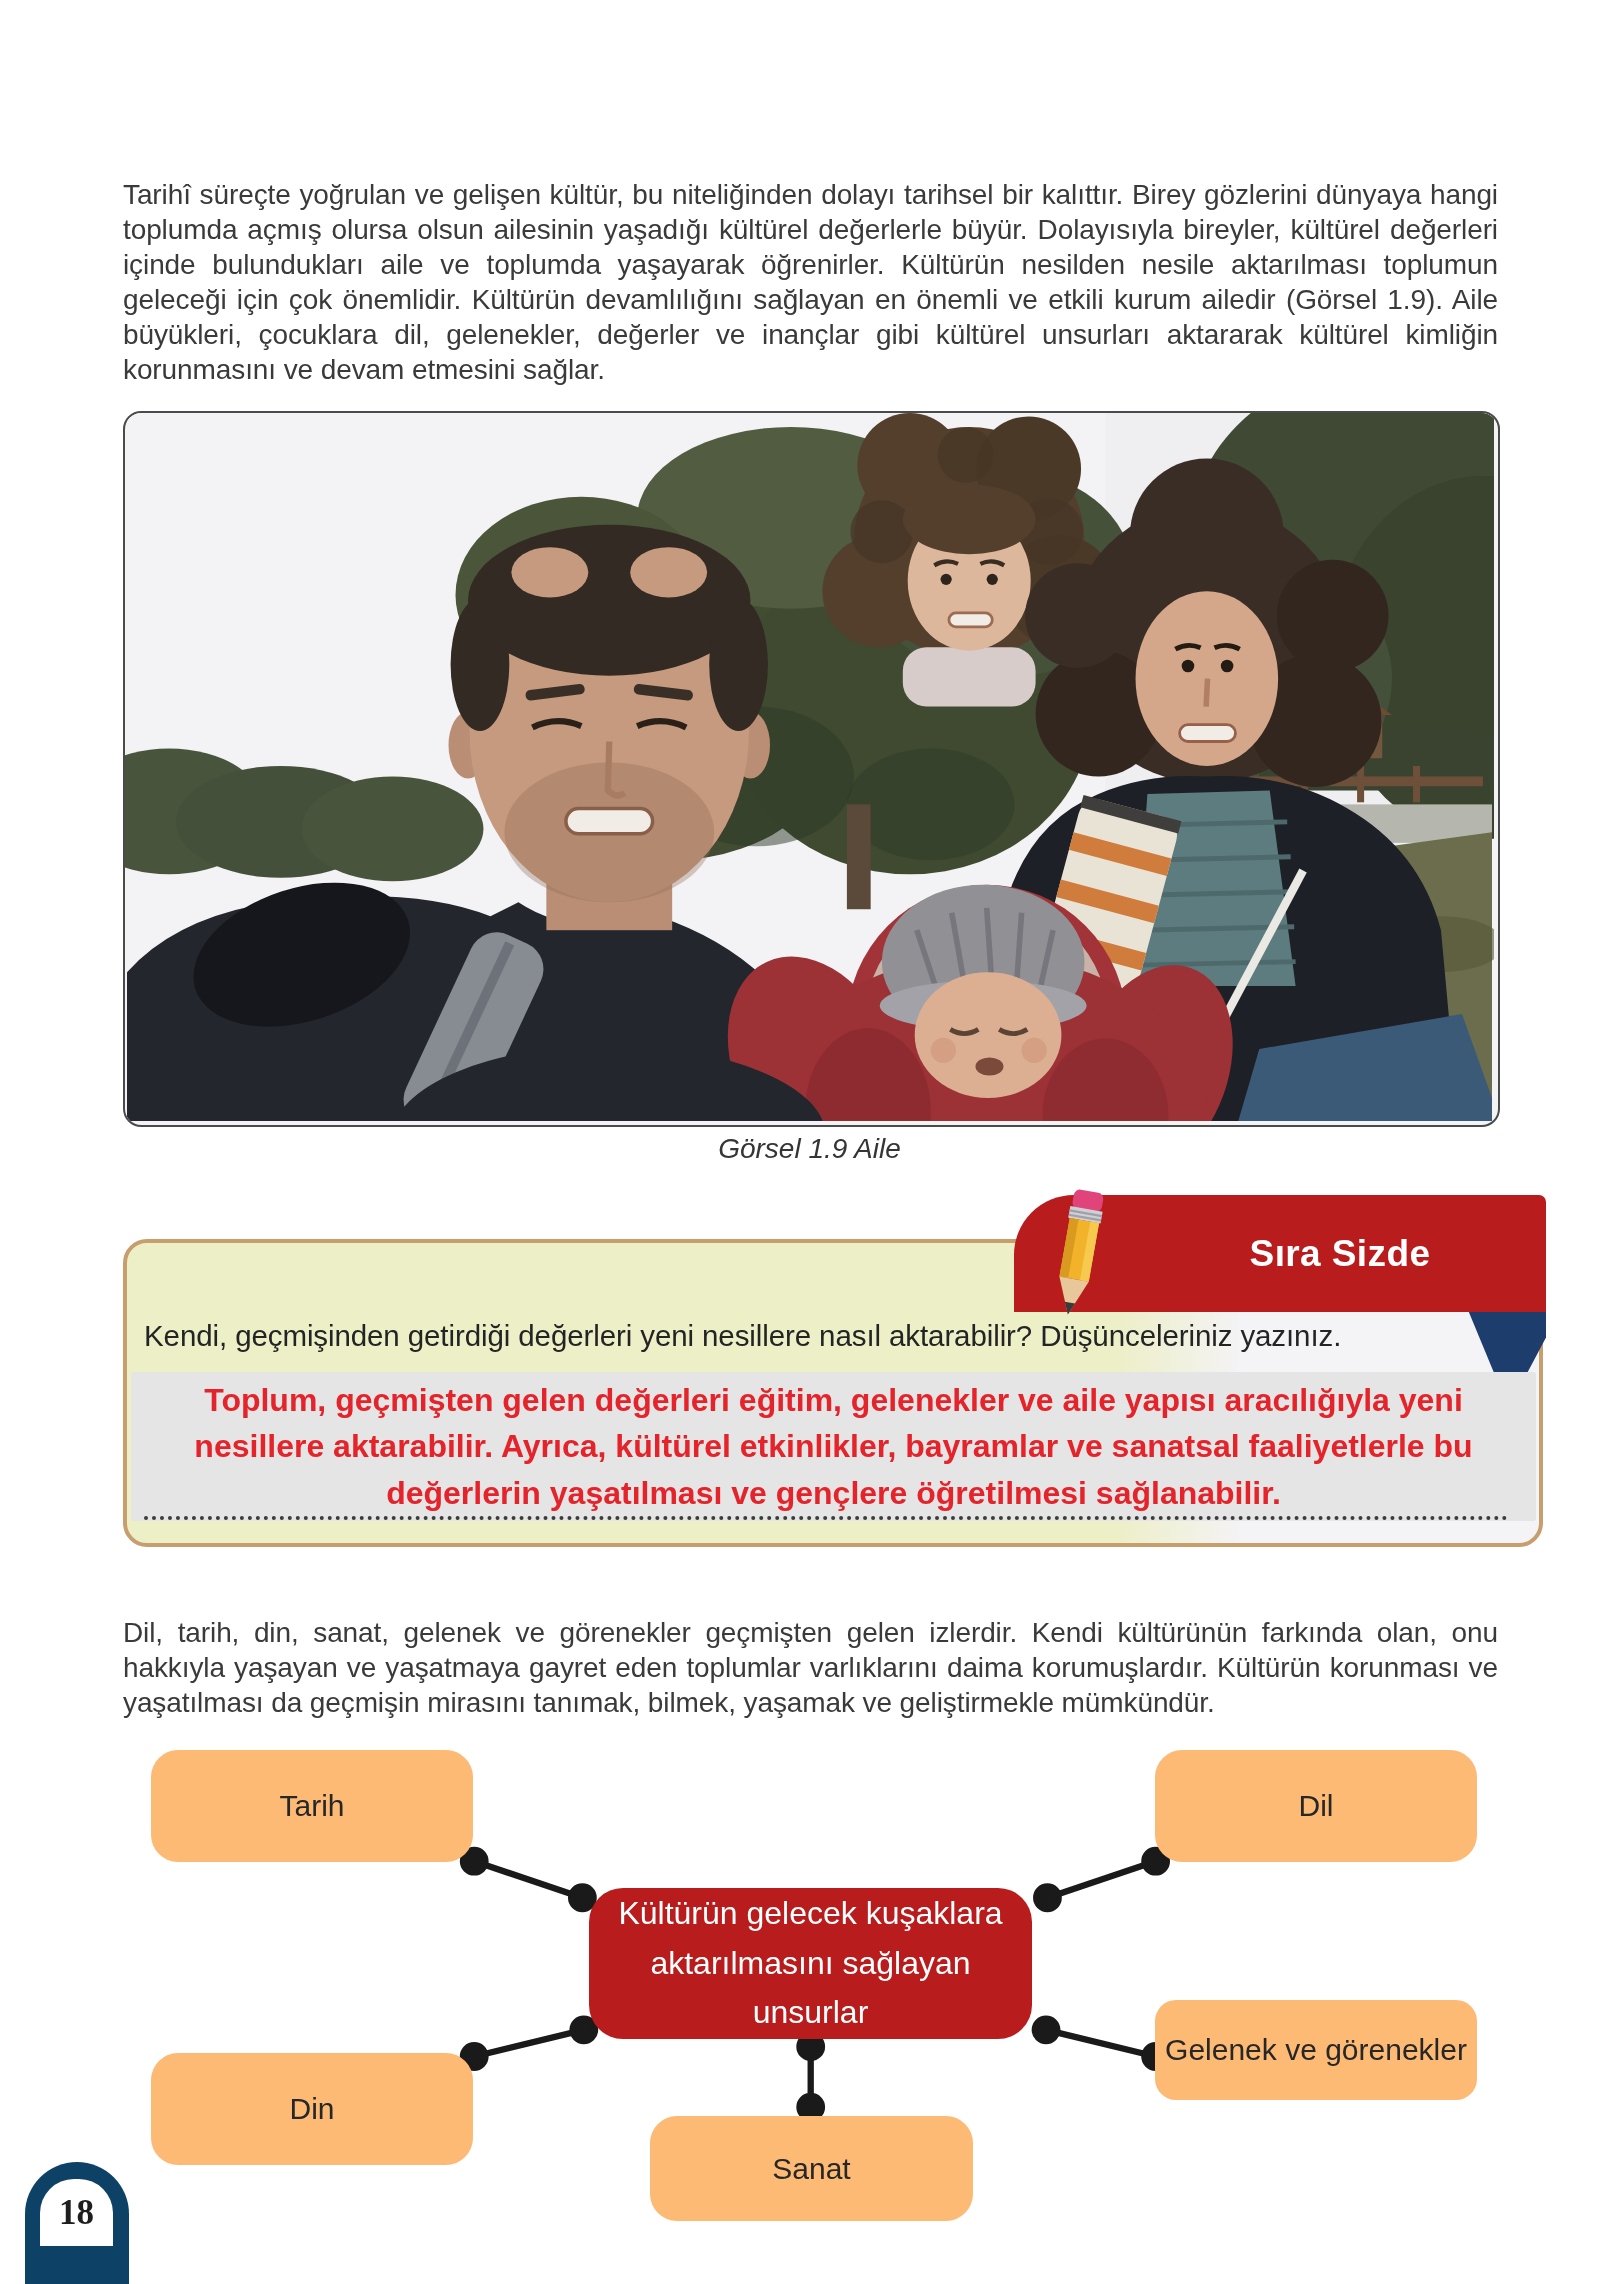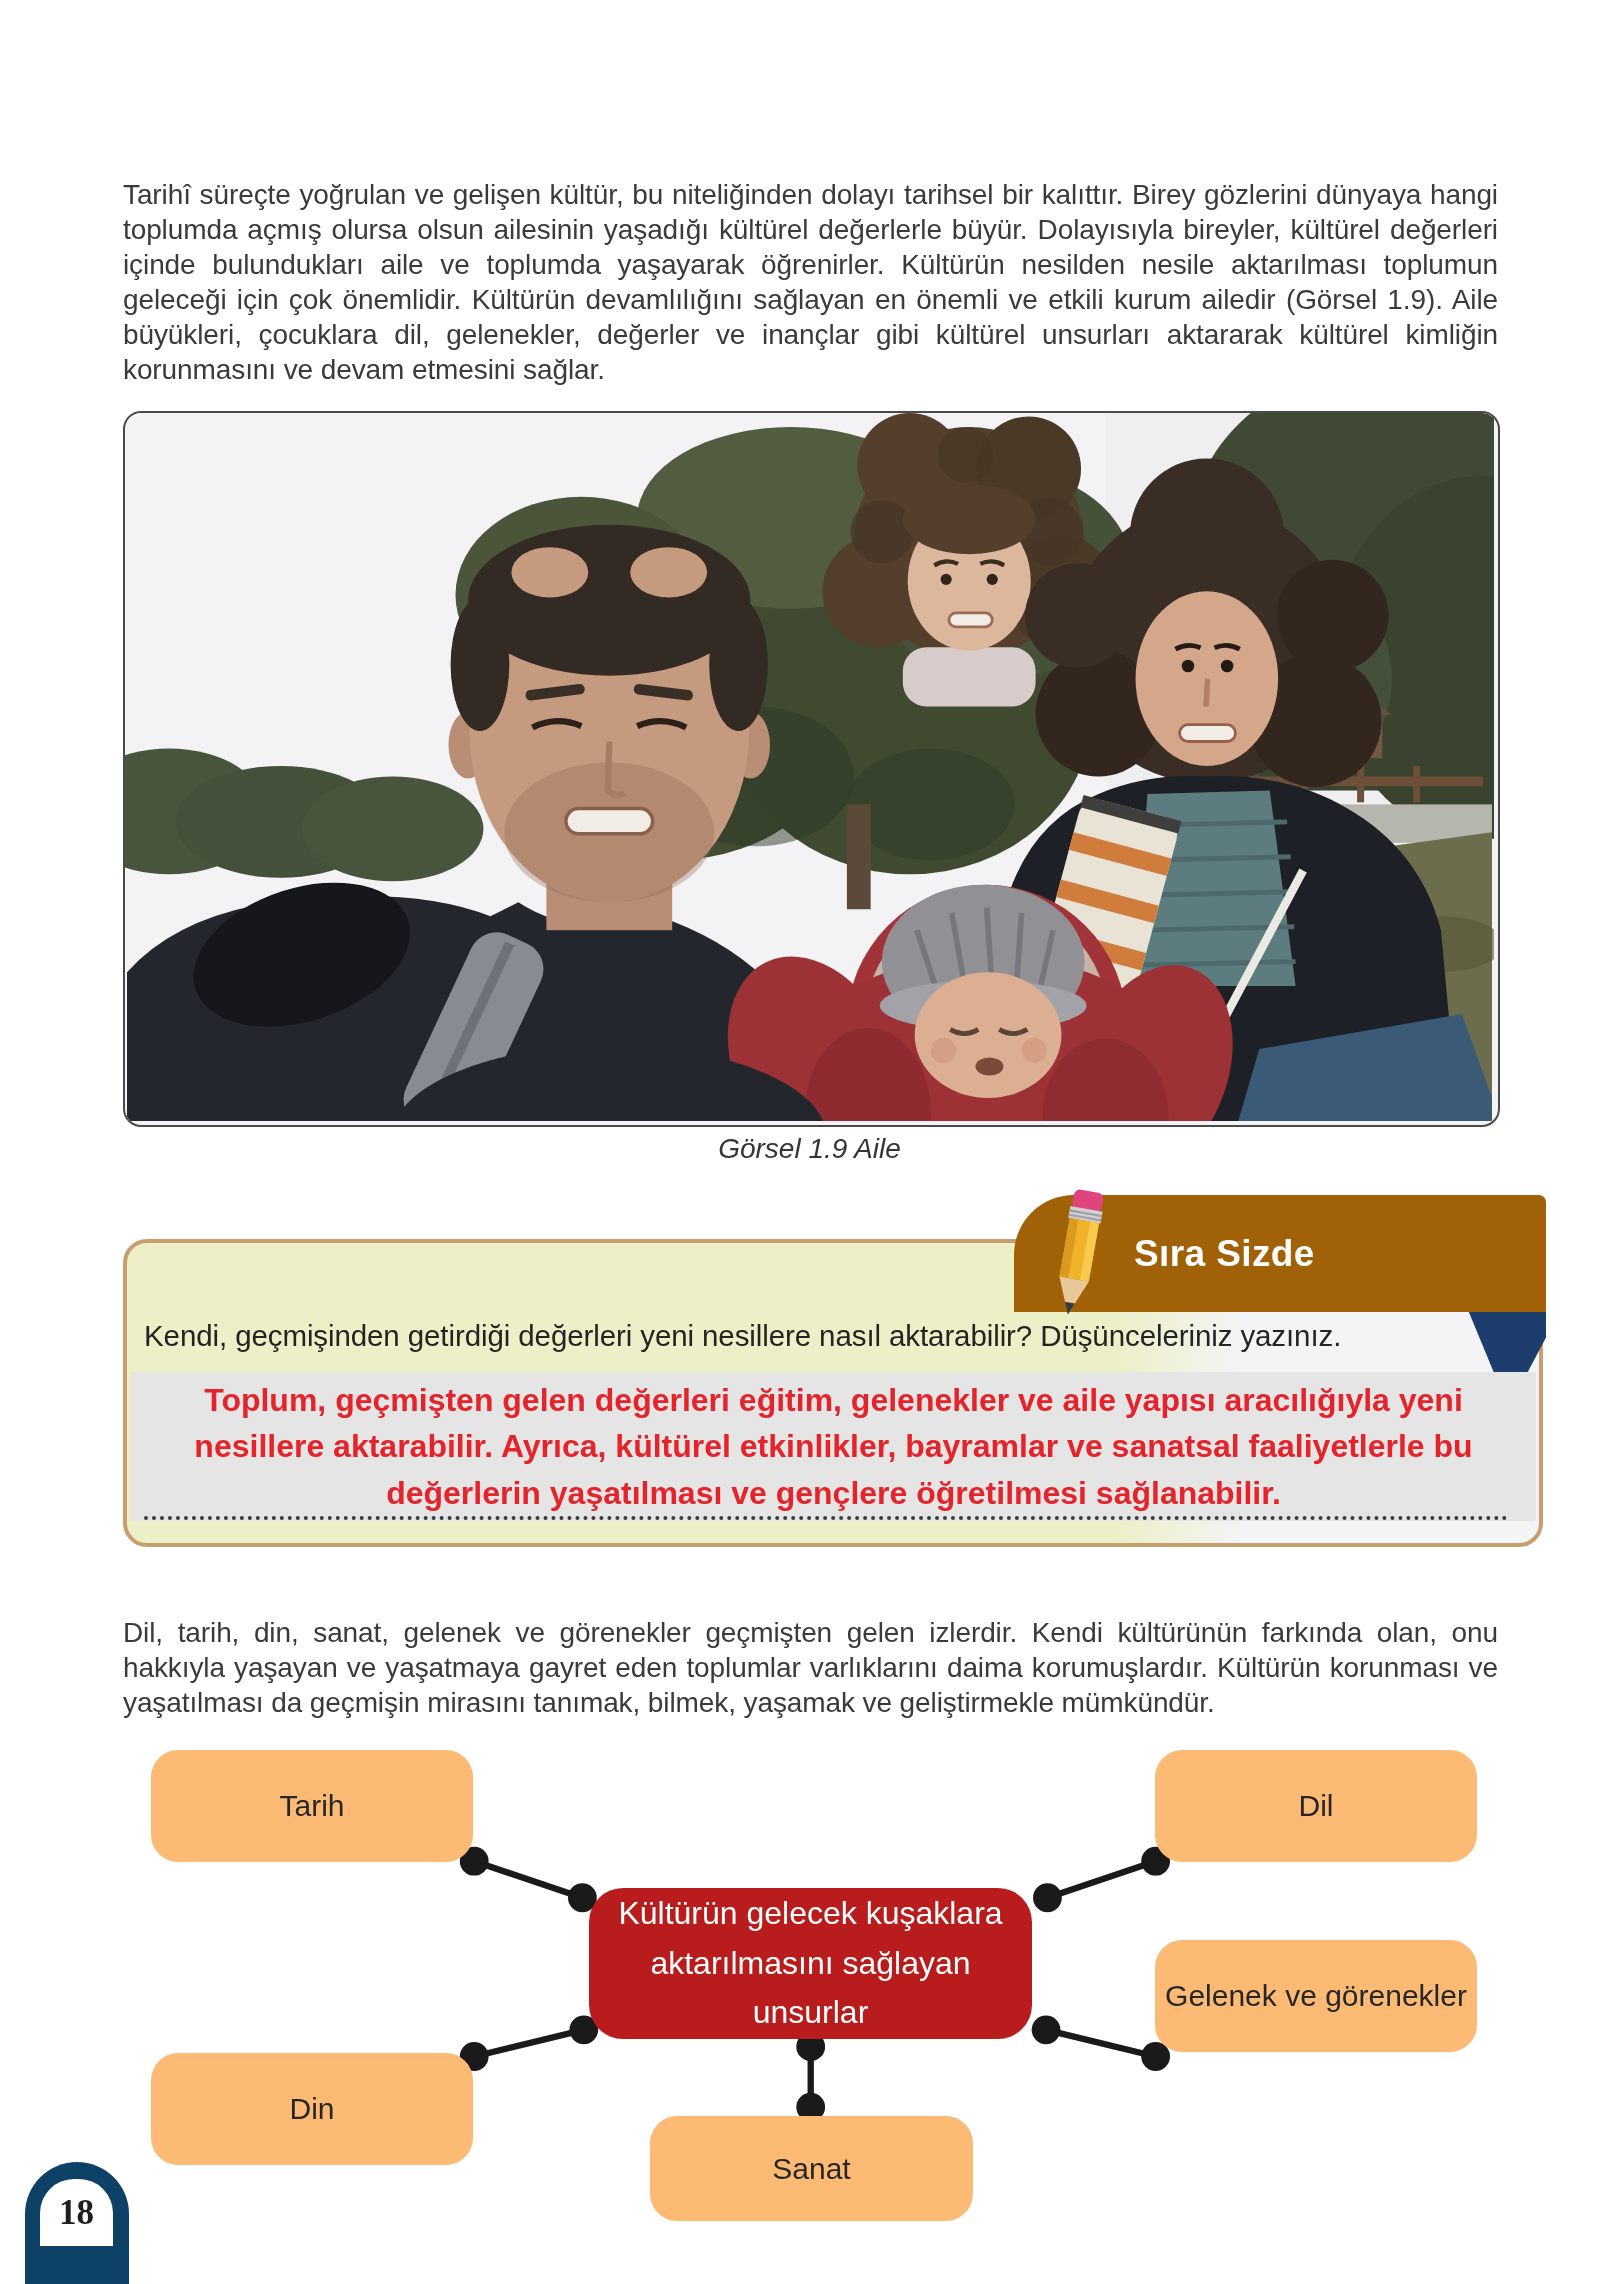--- a/index.html
+++ b/index.html
@@ -27,22 +27,22 @@
 
   
   .activity-box{
     position:absolute;left:123px;top:1239px;width:1420px;height:308px;
     border:4.2px solid #c79e6e;border-radius:24px;
     background:linear-gradient(90deg,#edefc7 0%,#edefc7 70%,#f4f3f6 79%,#f4f3f6 100%);
     box-sizing:border-box;
   }
   .activity-banner{
     position:absolute;left:1014px;top:1195px;width:532px;height:117px;
-    background:#a16207;border-radius:60px 7px 0 0;
-    display:flex;align-items:center;justify-content:flex-start;
+    background:#b91c1c;border-radius:60px 7px 0 0;
+    display:flex;align-items:center;justify-content:center;
     padding-left:120px;box-sizing:border-box;
   }
   .activity-banner .title{
     color:#ffffff;font-size:37px;font-weight:bold;letter-spacing:0.4px;
   }
   .banner-fold{
     position:absolute;left:1468px;top:1310px;width:78px;height:98px;
     background:#1d3e6d;
     -webkit-clip-path:polygon(0 0,100% 0,100% 28%,52% 100%);
     clip-path:polygon(0 0,100% 0,100% 28%,52% 100%);
@@ -71,21 +71,21 @@
 
   
   .dnode{
     position:absolute;background:#fdba74;border-radius:27px;
     display:flex;align-items:center;justify-content:center;
     font-size:30px;color:#272727;
   }
   #node-tarih  {left:151px; top:1750px;width:322px;height:112px;}
   #node-dil    {left:1155px;top:1750px;width:322px;height:112px;}
   #node-din    {left:151px; top:2053px;width:322px;height:112px;}
-  #node-gelenek{left:1155px;top:1940px;width:322px;height:112px;}
+  #node-gelenek{left:1155px;top:2000px;width:322px;height:100px;border-radius:21px;}
   #node-sanat  {left:650px; top:2116px;width:323px;height:105px;}
   .dcenter{
     position:absolute;left:589px;top:1888px;width:443px;height:151px;
     background:#b91c1c;border-radius:34px;
     display:flex;align-items:center;justify-content:center;
     color:#ffffff;font-size:32px;line-height:1.55;text-align:center;
     padding:0 28px;box-sizing:border-box;
   }
   .connector-layer{position:absolute;left:0;top:1687px;width:1620px;height:562px;}
 

